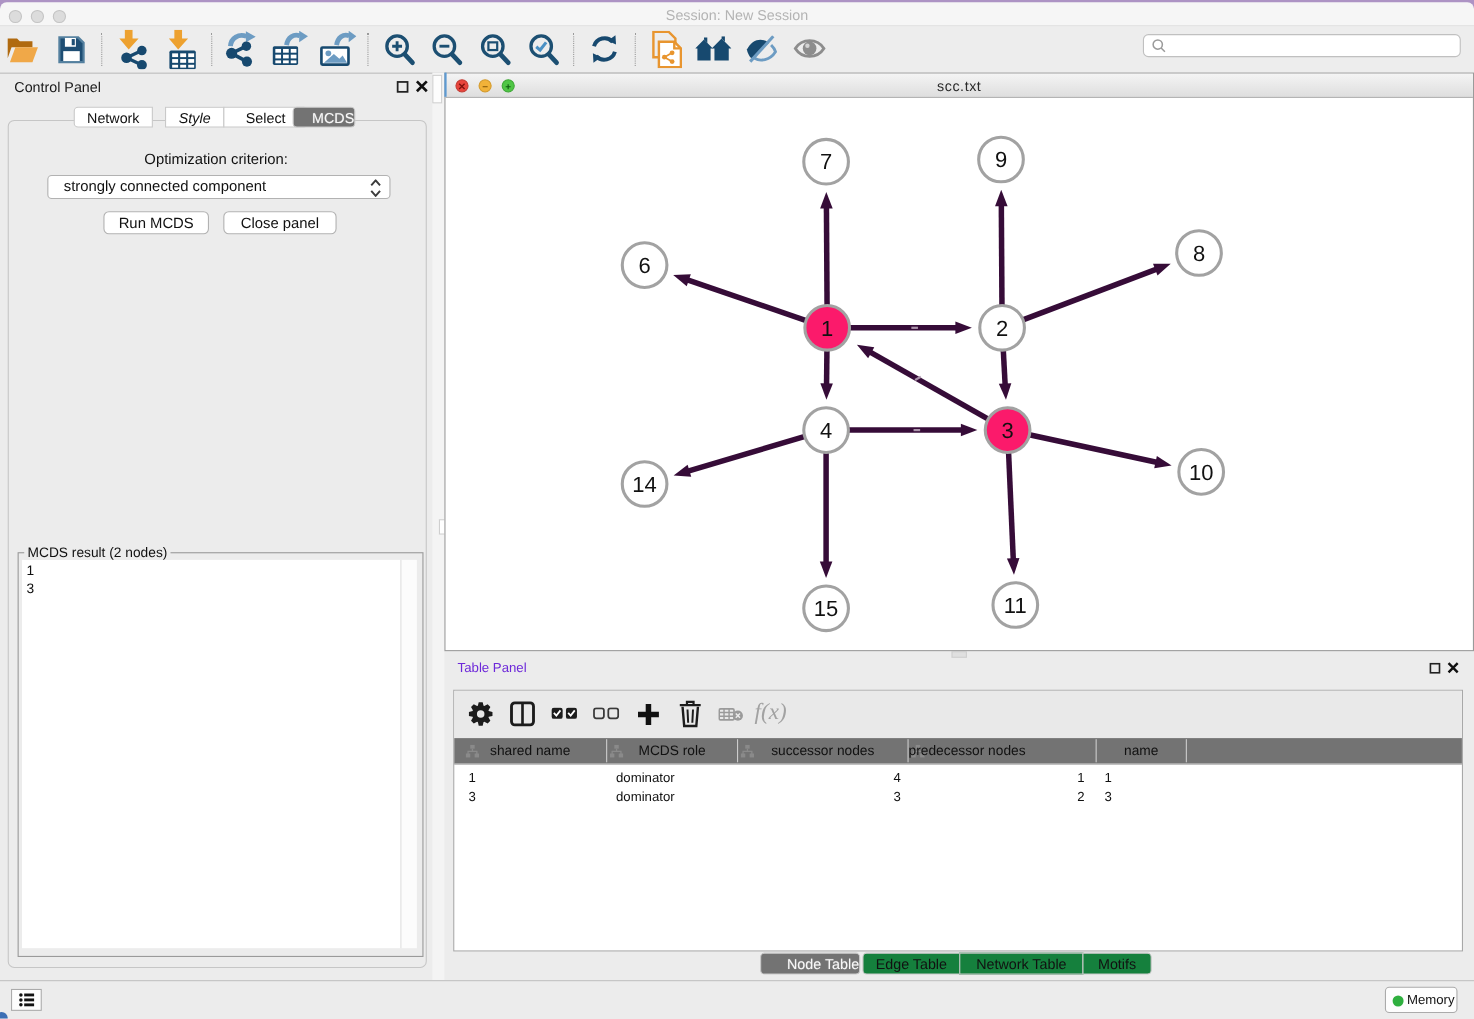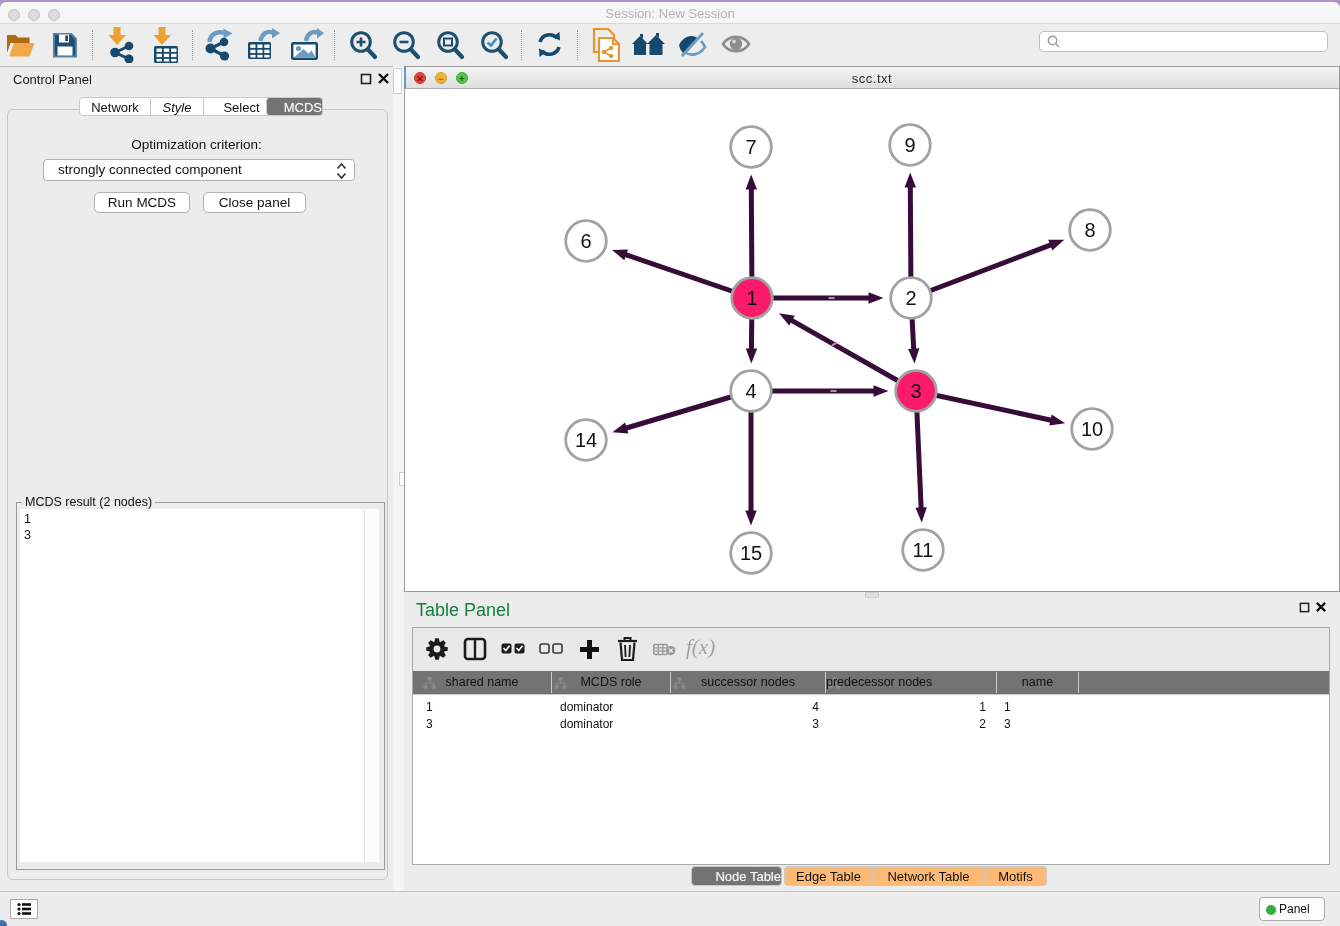--- a/index.html
+++ b/index.html
@@ -26,29 +26,29 @@
 #mcds-box{left:16px;top:502px;width:367px;height:366px;border:1px solid #9a9a9a;background:#ececec;}
 #mcds-white{left:3px;top:6px;width:344px;height:353px;background:#fff;position:absolute;}
 #mcds-scroll{left:347px;top:6px;width:14px;height:353px;background:#fcfcfc;border-left:1px solid #e2e2e2;position:absolute;}
 #mcds-label{left:22px;top:495px;font-size:12.5px;color:#111;background:#ececec;padding:0 3px;}
 
 #netframe{left:404px;top:66px;width:936px;height:526px;background:#fff;border:1px solid #9a9a9a;box-sizing:border-box;}
 #nettitle{left:0;top:0;width:934px;height:21px;background:linear-gradient(#f4f4f4,#dedede);border-bottom:1px solid #acacac;position:absolute;}
 #netname{left:0;top:4px;width:934px;text-align:center;font-size:13px;color:#2a2a2a;letter-spacing:.5px;position:absolute;}
 .mac{position:absolute;top:4.5px;width:12px;height:12px;border-radius:50%;box-sizing:border-box;font-size:9px;line-height:12px;text-align:center;font-weight:bold;}
 
-#tp-title{left:416px;top:600px;font-size:18px;color:#15803d;}
+#tp-title{left:416px;top:600px;font-size:12px;color:#6d28d9;}
 #tp-box{left:412px;top:627px;width:918px;height:238px;background:#fff;border:1px solid #a8a8a8;box-sizing:border-box;}
 #tp-toolbar{left:0;top:0;width:916px;height:43px;background:#e9e9e9;position:absolute;}
 #tp-header{left:0;top:43px;width:916px;height:24px;background:#737373;border-bottom:1px solid #c9c9c9;position:absolute;box-sizing:border-box;}
 .hsep{position:absolute;top:1px;height:21px;width:0;border-left:1px solid #cccccc;}
 .hlabel{position:absolute;top:4px;font-size:12.5px;color:#111;}
 .cell{position:absolute;font-size:12px;color:#111;}
 
-.btabw{position:absolute;top:0;height:20px;background:#fdba74;border:1px solid #c9c9c9;box-sizing:border-box;font-size:13px;color:#111;text-align:center;line-height:19px;}
+.btabw{position:absolute;top:0;height:20px;background:#15803d;border:1px solid #c9c9c9;box-sizing:border-box;font-size:13px;color:#111;text-align:center;line-height:19px;}
 
 #statusbar{left:0;top:891px;width:1340px;height:35px;background:#ececec;border-top:1px solid #c2c2c2;box-sizing:border-box;}
 #listbtn{left:10px;top:899px;width:28px;height:20px;background:#fdfdfd;border:1px solid #ababab;box-sizing:border-box;}
 #membtn{left:1259px;top:897px;width:66px;height:24px;background:#fdfdfd;border:1px solid #ababab;border-radius:4px;box-sizing:border-box;font-size:12.5px;color:#111;}
 </style>
 </head>
 <body>
 <div class="abs" id="purple"></div>
 <div class="abs" id="titlebar">
   <div class="tl" style="left:8px;"></div>
@@ -204,21 +204,21 @@
 
 <div class="abs" id="cp-title">Control Panel</div>
 <svg class="abs" style="left:360px;top:73px;" width="12" height="12" viewBox="0 0 12 12">
     <rect x="1.5" y="1.5" width="9" height="9" fill="none" stroke="#222" stroke-width="1.6"></rect>
   </svg>
 <svg class="abs" style="left:377px;top:72px;" width="13" height="13" viewBox="0 0 13 13">
     <path d="M2 2 L11 11 M11 2 L2 11" stroke="#111" stroke-width="2.4"></path>
   </svg>
 <div class="abs" id="cp-pane"></div>
 <div class="abs" id="cp-tabs">
-  <div class="tabw" style="left:79px;width:72px;border-radius:4px 0 0 4px;">Network</div>
+  <div class="tabw" style="left:67px;width:72px;border-radius:4px 0 0 4px;">Network</div>
   <div class="tabw" style="left:150px;width:54px;font-style:italic;">Style</div>
   <div class="tabw" style="left:203px;width:77px;border-radius:0 4px 4px 0;">Select</div>
   <div class="tabsel" style="left:266px;width:57px;">MCDS</div>
 </div>
 <div class="abs" id="opt-label">Optimization criterion:</div>
 <div class="abs" id="combo">strongly connected component
   <svg style="position:absolute;right:7px;top:3px;" width="11" height="16" viewBox="0 0 11 16">
       <path d="M1.5 5.5 L5.5 1 L9.5 5.5" fill="none" stroke="#3c3c3c" stroke-width="1.8"></path>
       <path d="M1.5 10.5 L5.5 15 L9.5 10.5" fill="none" stroke="#3c3c3c" stroke-width="1.8"></path>
     </svg>
@@ -418,15 +418,15 @@
     <circle cx="8" cy="9" r="1.6" fill="#111"></circle>
       <rect x="11" y="7.7" width="9" height="2.6" fill="#111"></rect>
     <circle cx="8" cy="13.5" r="1.6" fill="#111"></circle>
       <rect x="11" y="12.2" width="9" height="2.6" fill="#111"></rect>
   </svg>
 </div>
 <div class="abs" id="membtn">
   <svg width="12" height="12" viewBox="0 0 12 12" style="position:absolute;left:5px;top:6px;">
       <circle cx="6" cy="6" r="5" fill="#2eaf3e"></circle>
     </svg>
-  <span style="position:absolute;left:19px;top:4px;font-size:12px;">Panel</span>
+  <span style="position:absolute;left:19px;top:4px;font-size:12px;">Memory</span>
 </div>
 <div class="abs" style="left:-4px;top:920px;width:11px;height:11px;border-radius:50%;background:#3d6fb4;"></div>
 
 </body></html>

